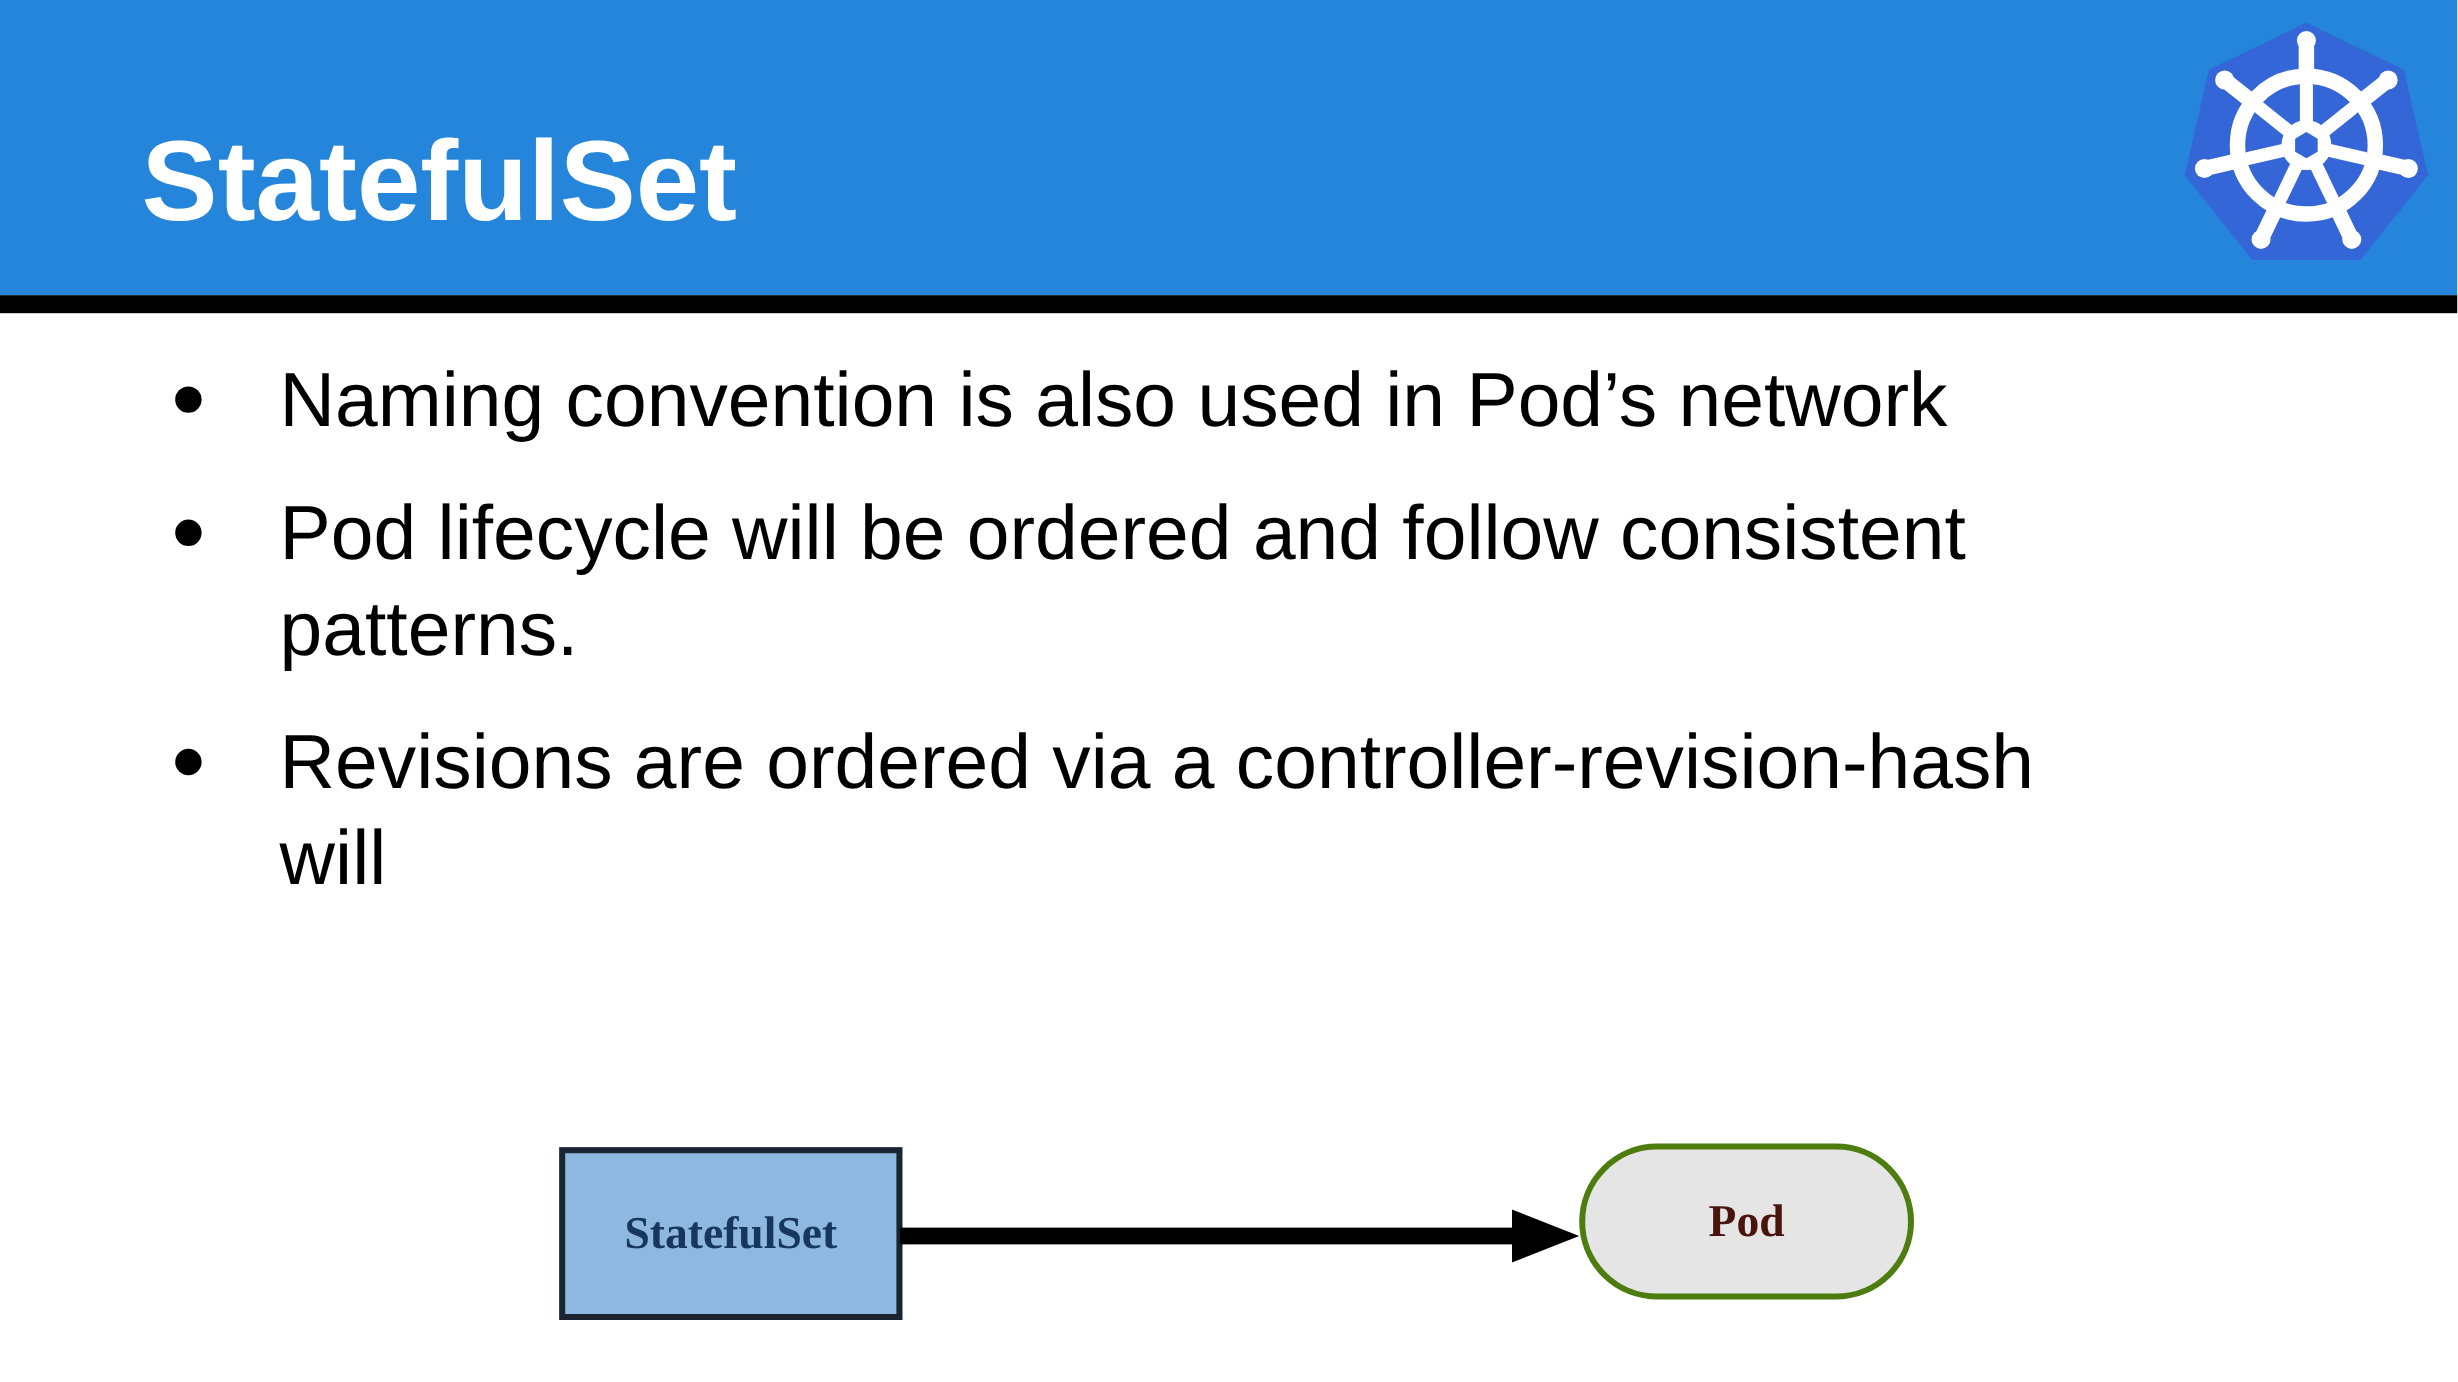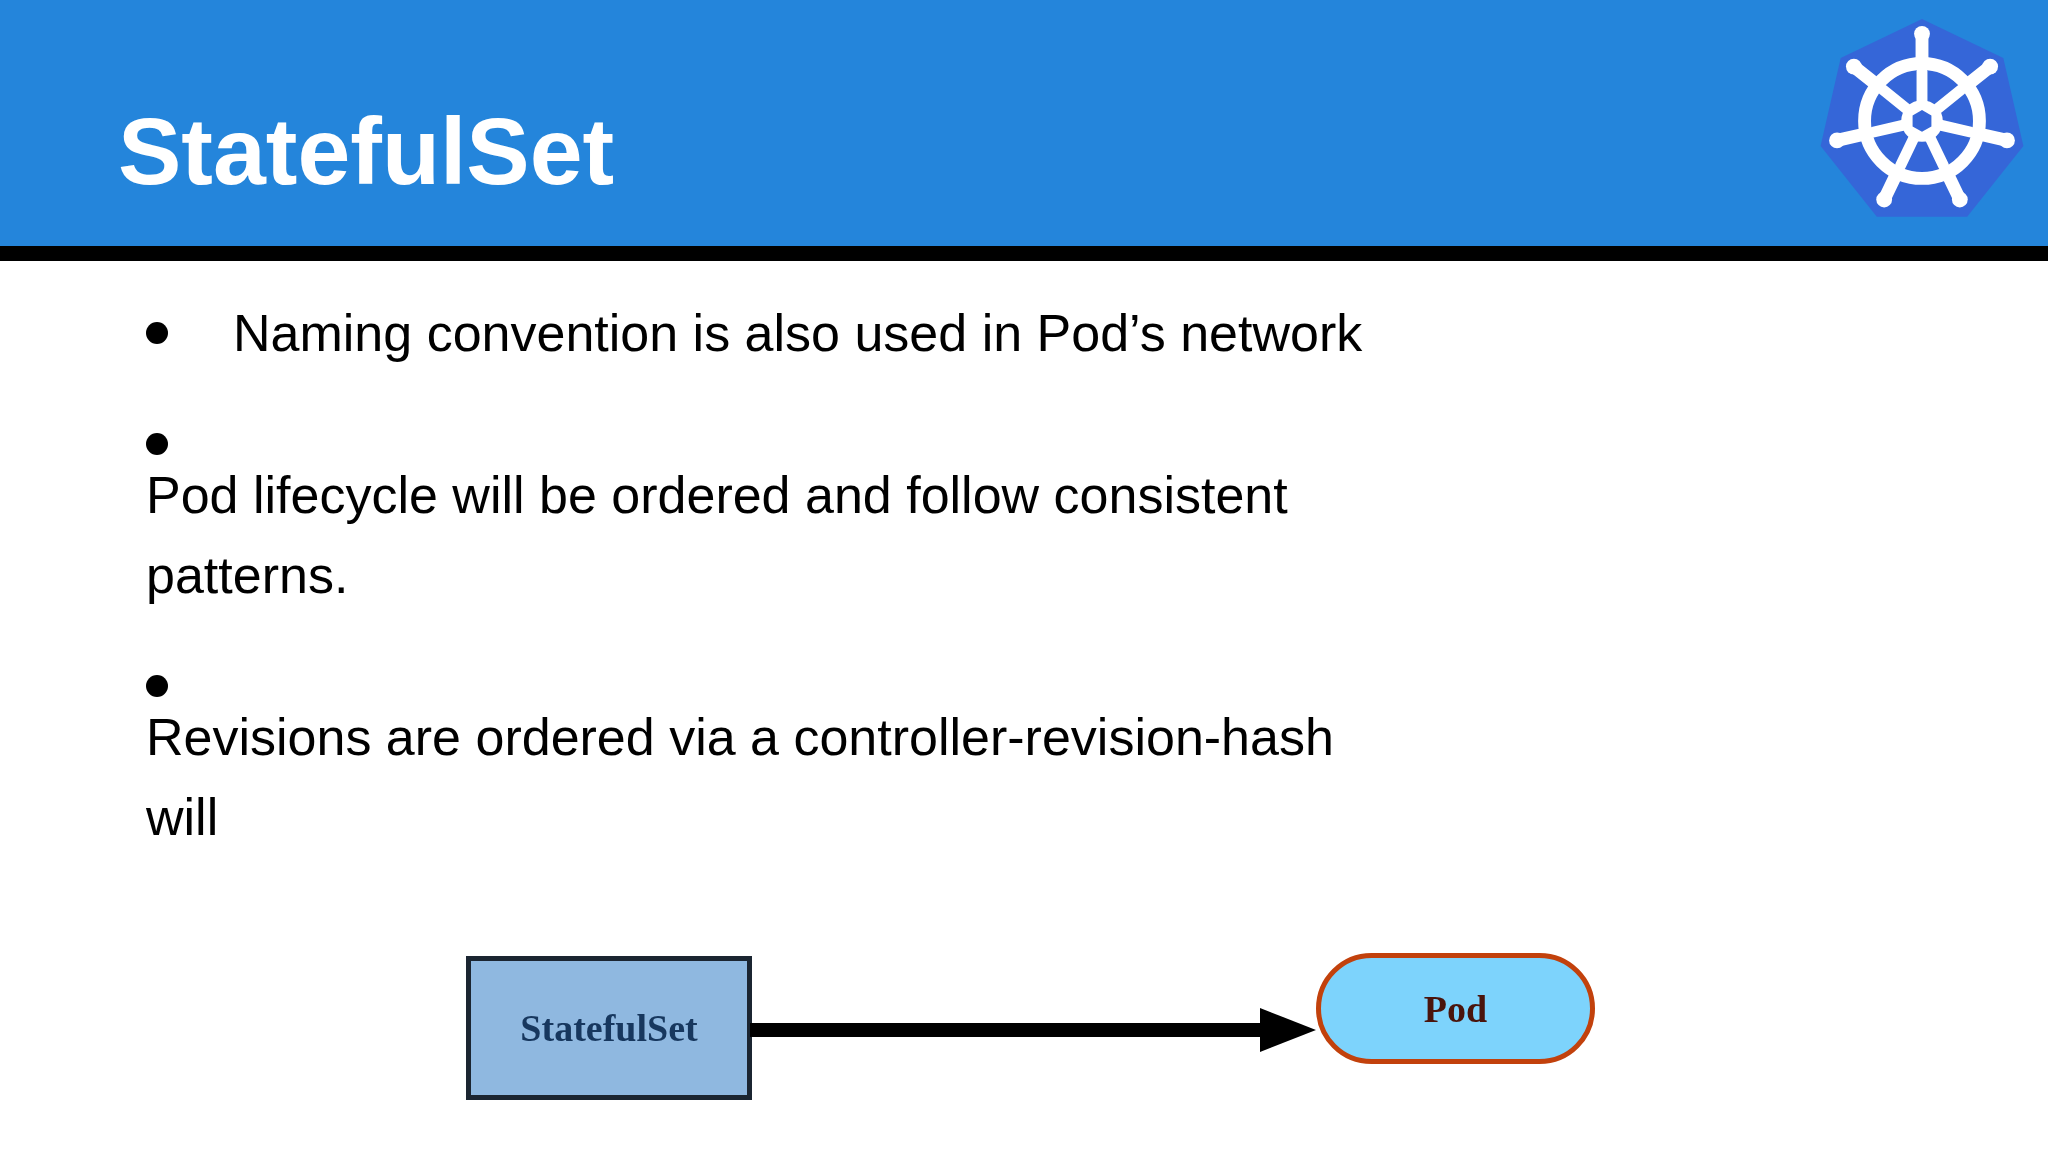--- a/index.html
+++ b/index.html
@@ -52,32 +52,32 @@
     width: 1800px;
     margin: 0;
     padding: 0;
     list-style: none;
   }
   .bullets li {
     display: flex;
     align-items: flex-start;
     margin: 0;
   }
-  .bullets li + li { margin-top: 31px; flex-direction: column; }
+  .bullets li + li { margin-top: 31px; }
   .dot {
     flex: 0 0 auto;
     width: 22px; height: 22px;
     margin-top: 29px;
     margin-right: 65px;
     border-radius: 50%;
     background: #000000;
   }
   .bullet-text {
     margin: 0;
-    font-size: 52px;
+    font-size: 64px;
     line-height: 80px;
     color: #000000;
   }
   .bullet-text b { font-weight: normal; }
 
   
   .ss-box {
     position: absolute;
     left: 466px; top: 956px;
     width: 286px; height: 144px;
@@ -104,24 +104,24 @@
     position: absolute;
     left: 1260px; top: 1008px;
     width: 0; height: 0;
     border-top: 22px solid transparent;
     border-bottom: 22px solid transparent;
     border-left: 56px solid #000000;
   }
   .pod-box {
     position: absolute;
     left: 1316px; top: 953px;
-    width: 279px; height: 111px;
+    width: 279px; height: 130px;
     box-sizing: border-box;
-    background: #7dd3fc;
-    border: 5px solid #c2410c;
+    background: #e5e5e5;
+    border: 5px solid #4d7c0f;
     border-radius: 74px;
     display: flex;
     align-items: center;
     justify-content: center;
   }
   .pod-box span {
     font-family: "Liberation Serif", serif;
     font-weight: bold;
     font-size: 38px;
     color: #4A140C;

